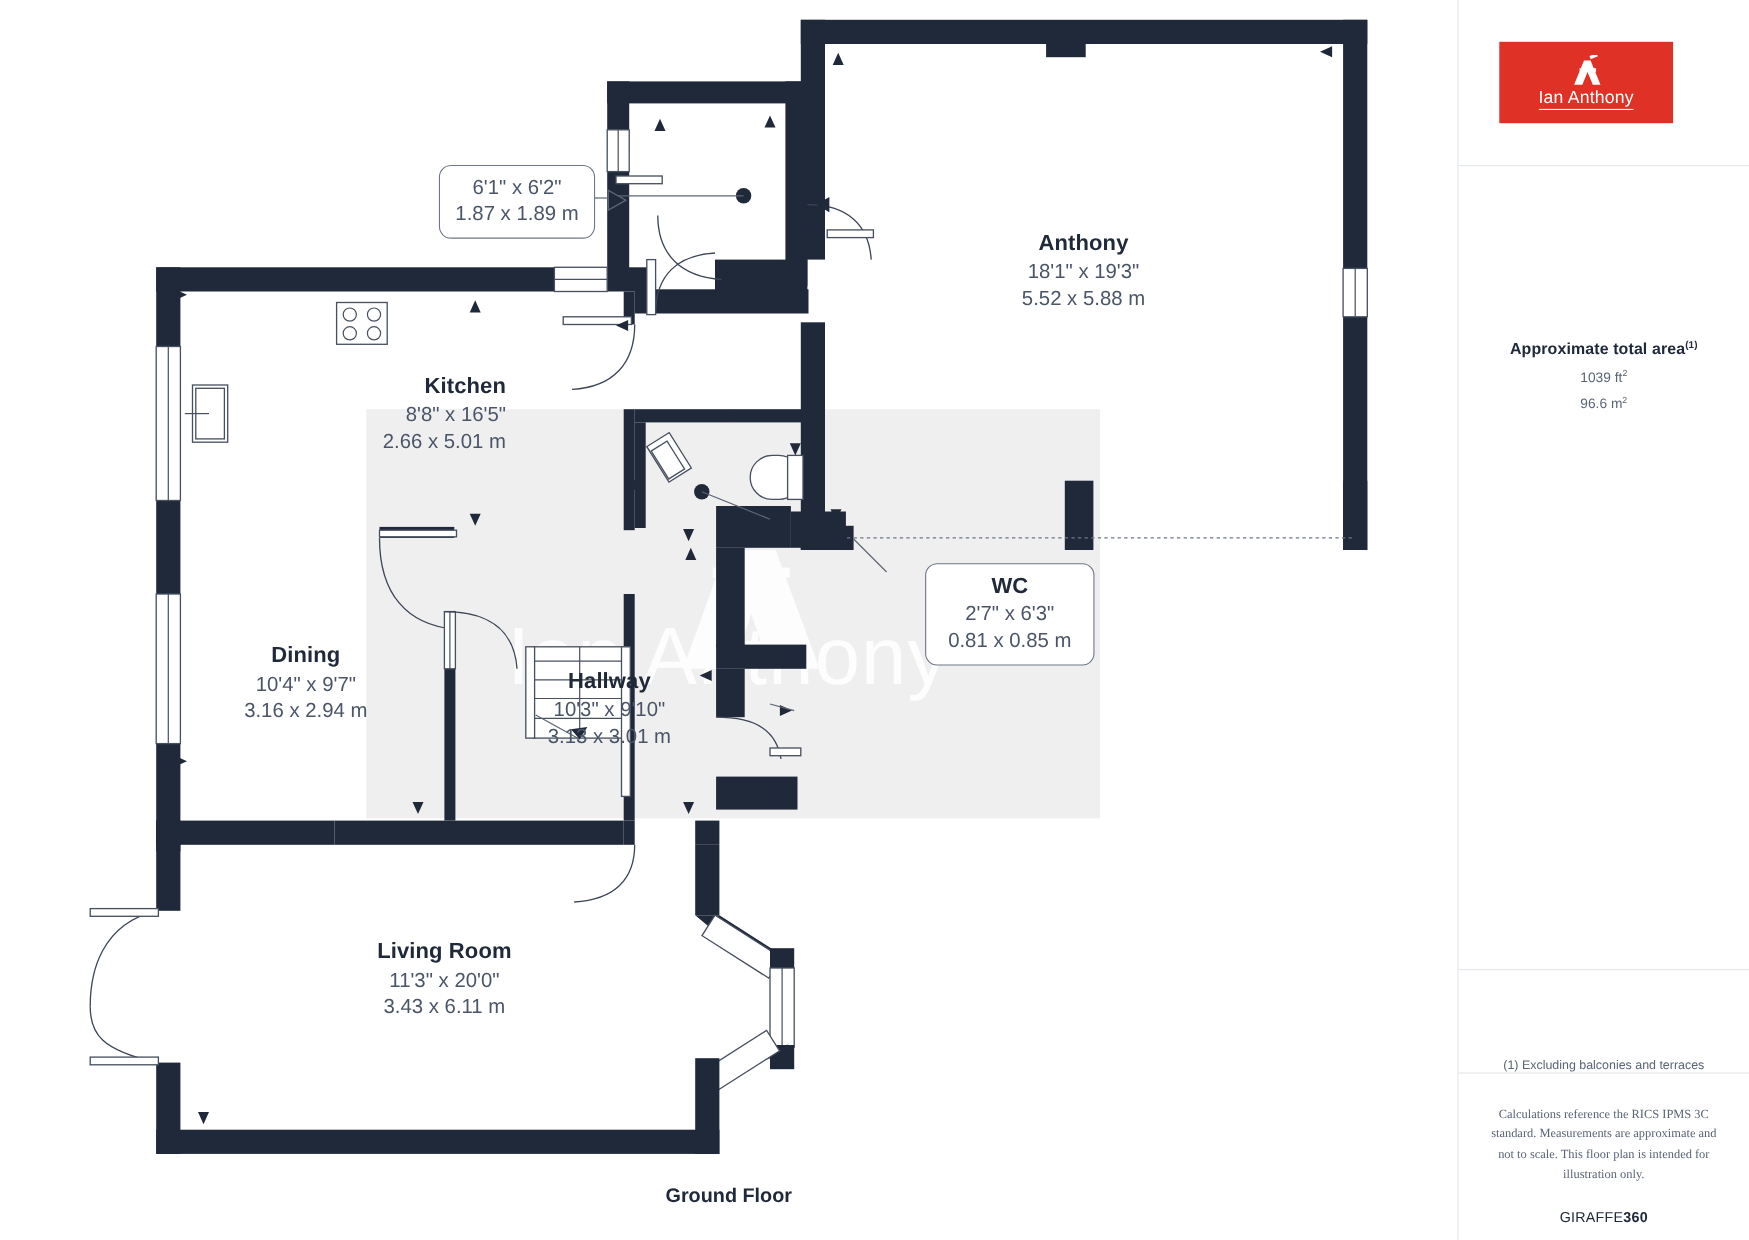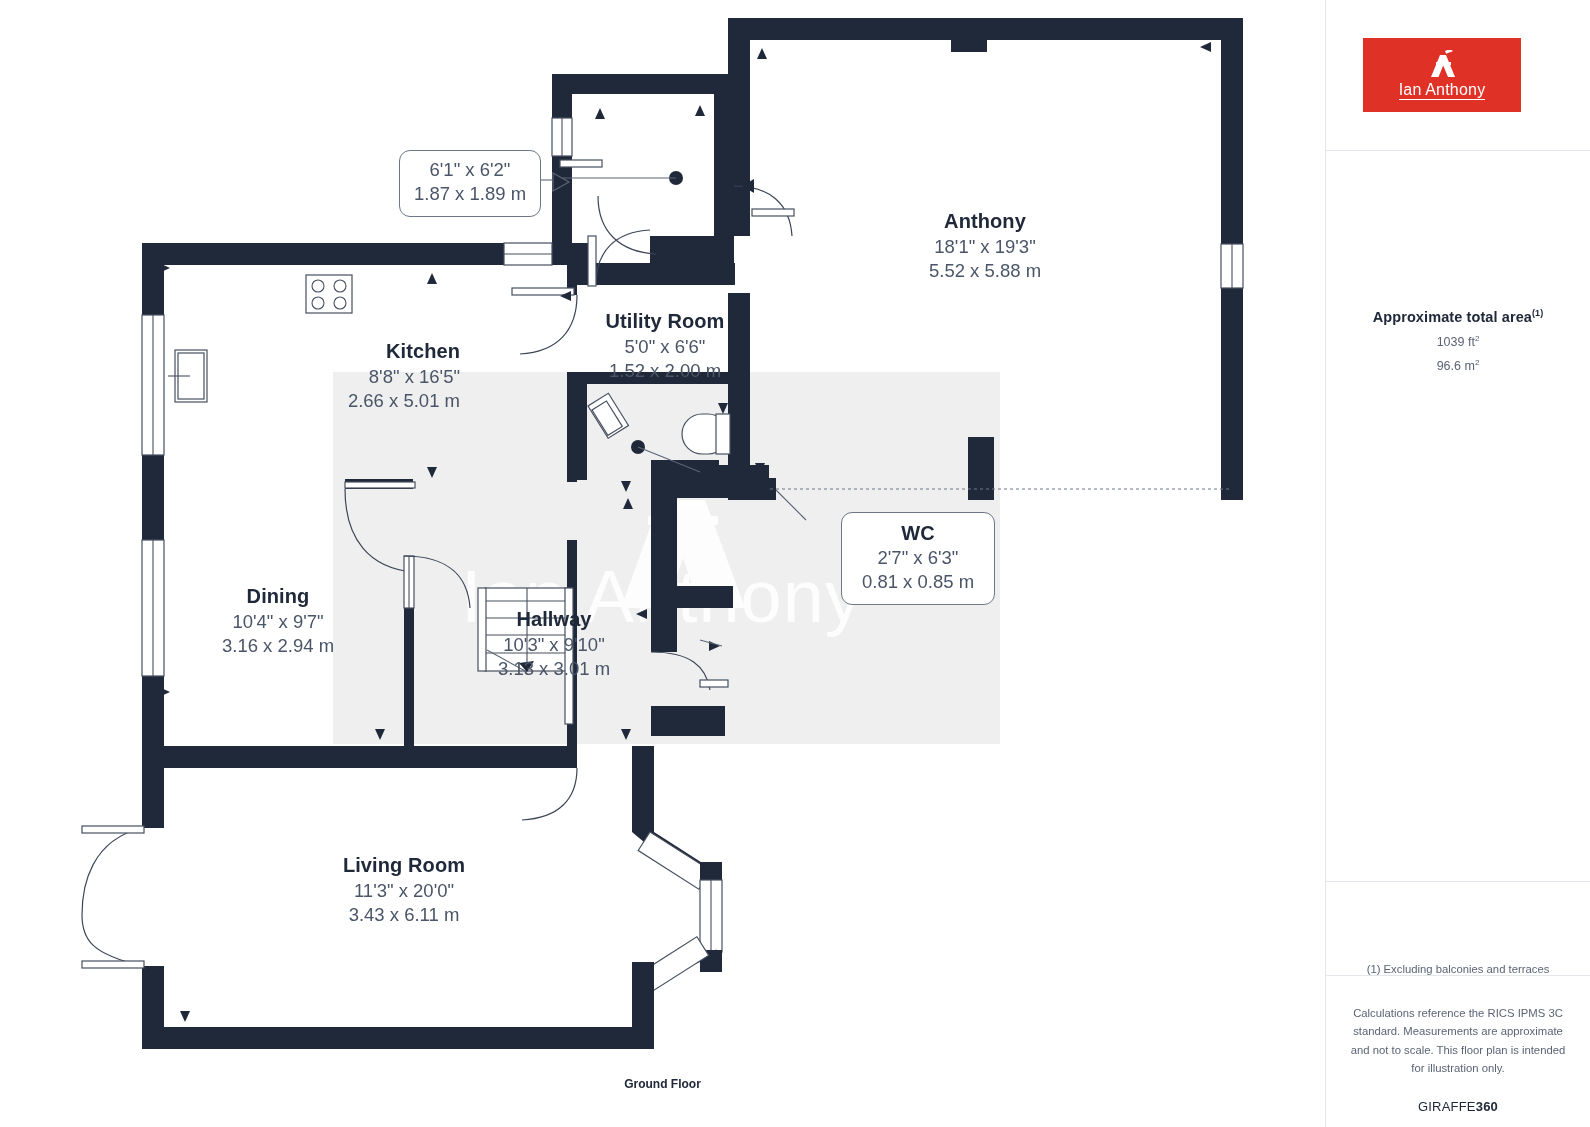--- a/index.html
+++ b/index.html
@@ -61,21 +61,21 @@
   }
   .callout .rm-dim {
     font-size: 18.5px; color: #4a5568; line-height: 1.32;
   }
 
   #floor-title {
     position: absolute;
     left: 0; top: 1077px;
     width: 1325px;
     text-align: center;
-    font-size: 12px;
+    font-size: 18px;
     font-weight: bold;
     color: #20293a;
   }
 
   
   #sidebar {
     position: absolute;
     left: 1325px; top: 0;
     width: 265px; height: 1127px;
     background: #ffffff;
@@ -131,20 +131,21 @@
   #sec-note span { font-size: 11.3px; color: #5a6475; text-align: center; }
 
   #sec-disclaimer {
     padding: 28px 22px 0 22px;
     text-align: center;
   }
   #disclaimer-text {
     font-size: 11.3px;
     color: #5a6475;
     line-height: 1.62;
+    font-family: Liberation Serif, serif;
   }
   #brand {
     margin-top: 22px;
     font-size: 13px;
     color: #20293a;
     letter-spacing: .2px;
   }
   #brand b { font-weight: bold; }
 </style>
 </head>
@@ -383,25 +384,20 @@
       <div class="rm-dim">18'1" x 19'3"</div>
       <div class="rm-dim">5.52 x 5.88 m</div>
     </div>
 
     <div class="plan-label" style="left:262px; top:338px; width:198px;text-align:right;">
       <div class="rm-name">Kitchen</div>
       <div class="rm-dim">8'8" x 16'5"</div>
       <div class="rm-dim">2.66 x 5.01 m</div>
     </div>
 
-    <div class="plan-label" style="left:565px; top:308px; width:200px;">
-      <div class="rm-name">Utility Room</div>
-      <div class="rm-dim">5'0" x 6'6"</div>
-      <div class="rm-dim">1.52 x 2.00 m</div>
-    </div>
 
     <div class="plan-label" style="left:178px; top:583px; width:200px;">
       <div class="rm-name">Dining</div>
       <div class="rm-dim">10'4" x 9'7"</div>
       <div class="rm-dim">3.16 x 2.94 m</div>
     </div>
 
     <div class="plan-label" style="left:454px; top:606px; width:200px;">
       <div class="rm-name">Hallway</div>
       <div class="rm-dim">10'3" x 9'10"</div>

